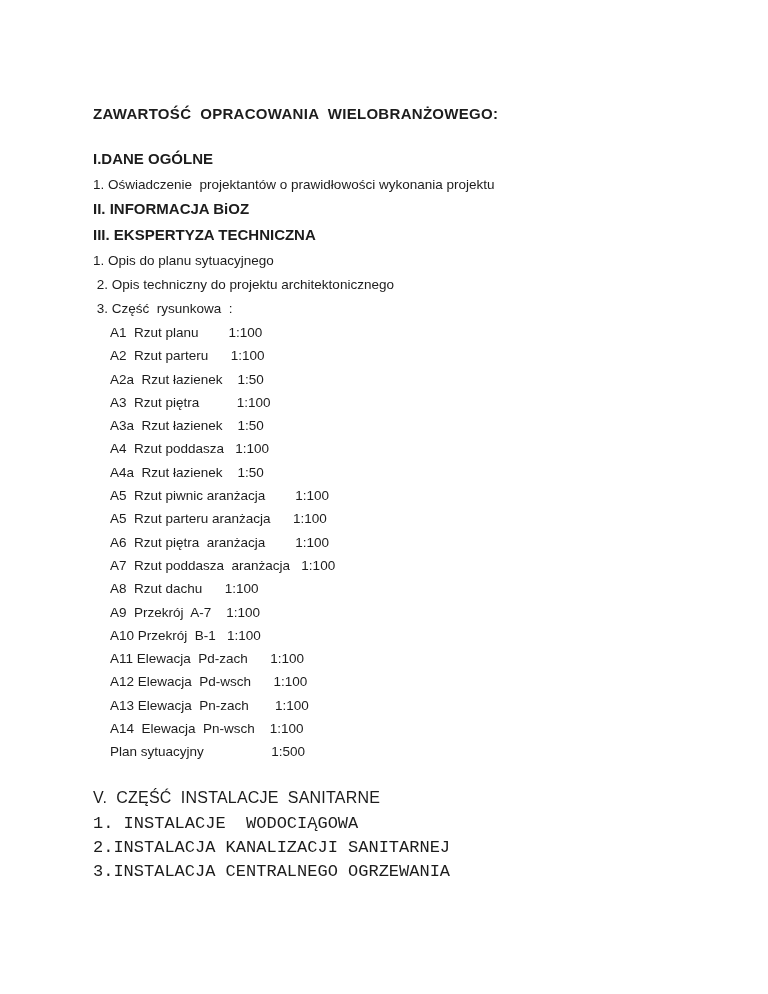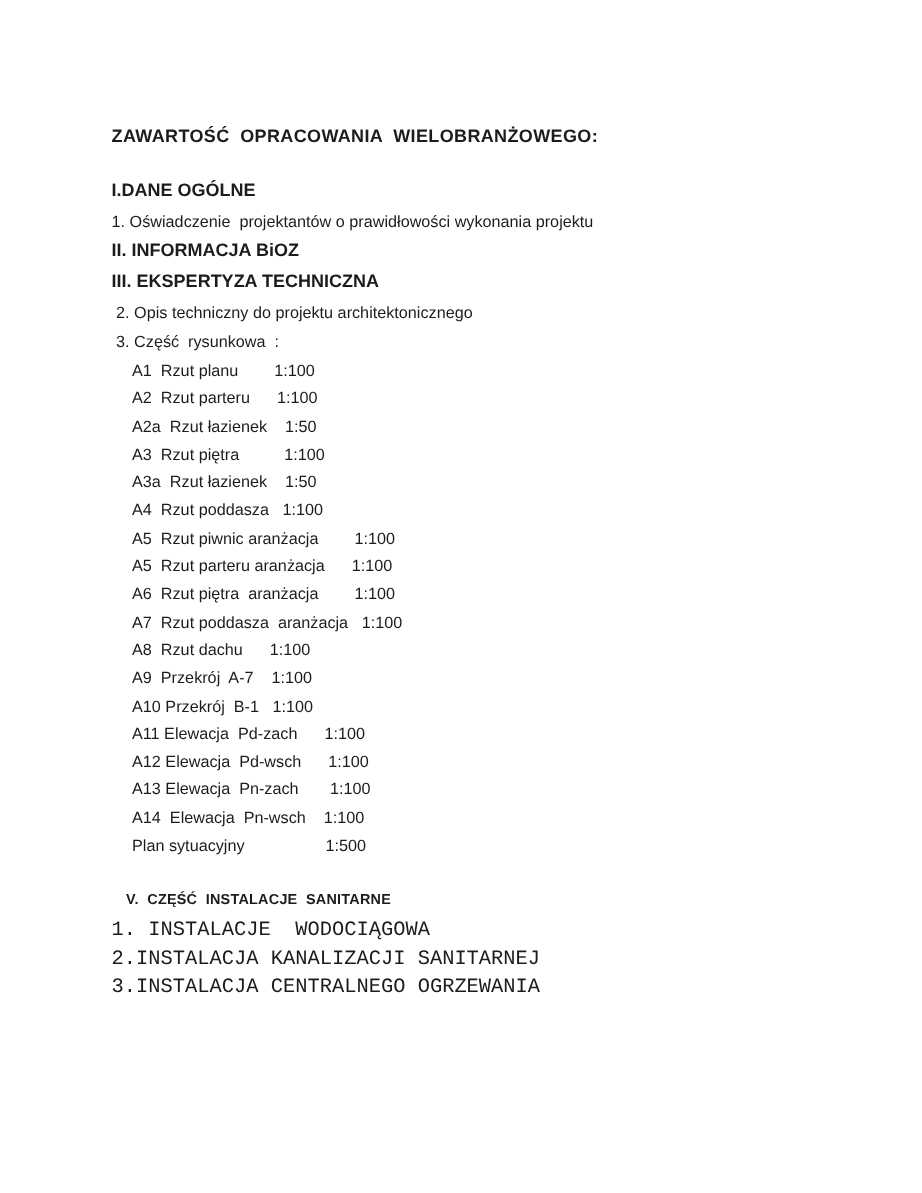--- a/index.html
+++ b/index.html
@@ -42,50 +42,52 @@
     margin: 0 0 7px 0;
     line-height: 17px;
   }
   .d {
     font-size: 13.5px;
     margin: 0 0 6px 0;
     padding-left: 17px;
     line-height: 17.3px;
   }
   .hV {
-    font-size: 12px;
-    font-weight: bold;
+    font-size: 16px;
+    font-weight: normal;
     letter-spacing: 0.2px;
-    margin: 28px 0 10px 12px;
+    margin: 28px 0 10px 0;
     line-height: 17px;
   }
   .b2 {
     font-size: 17px;
     margin: 0 0 8px 0;
     line-height: 16px;
     font-family: Liberation Mono, monospace;
   }
 </style>
 </head>
 <body>
 
 <div class="page" id="doc">
     <div class="line title">ZAWARTOŚĆ  OPRACOWANIA  WIELOBRANŻOWEGO:</div>
     <div class="line h">I.DANE OGÓLNE</div>
     <div class="line b">1. Oświadczenie  projektantów o prawidłowości wykonania projektu</div>
     <div class="line h">II. INFORMACJA BiOZ</div>
     <div class="line h">III. EKSPERTYZA TECHNICZNA</div>
+    <div class="line b">1. Opis do planu sytuacyjnego</div>
     <div class="line b"> 2. Opis techniczny do projektu architektonicznego</div>
     <div class="line b"> 3. Część  rysunkowa  :</div>
     <div class="line d">A1  Rzut planu        1:100</div>
     <div class="line d">A2  Rzut parteru      1:100</div>
     <div class="line d">A2a  Rzut łazienek    1:50</div>
     <div class="line d">A3  Rzut piętra          1:100</div>
     <div class="line d">A3a  Rzut łazienek    1:50</div>
     <div class="line d">A4  Rzut poddasza   1:100</div>
+    <div class="line d">A4a  Rzut łazienek    1:50</div>
     <div class="line d">A5  Rzut piwnic aranżacja        1:100</div>
     <div class="line d">A5  Rzut parteru aranżacja      1:100</div>
     <div class="line d">A6  Rzut piętra  aranżacja        1:100</div>
     <div class="line d">A7  Rzut poddasza  aranżacja   1:100</div>
     <div class="line d">A8  Rzut dachu      1:100</div>
     <div class="line d">A9  Przekrój  A-7    1:100</div>
     <div class="line d">A10 Przekrój  B-1   1:100</div>
     <div class="line d">A11 Elewacja  Pd-zach      1:100</div>
     <div class="line d">A12 Elewacja  Pd-wsch      1:100</div>
     <div class="line d">A13 Elewacja  Pn-zach       1:100</div>

